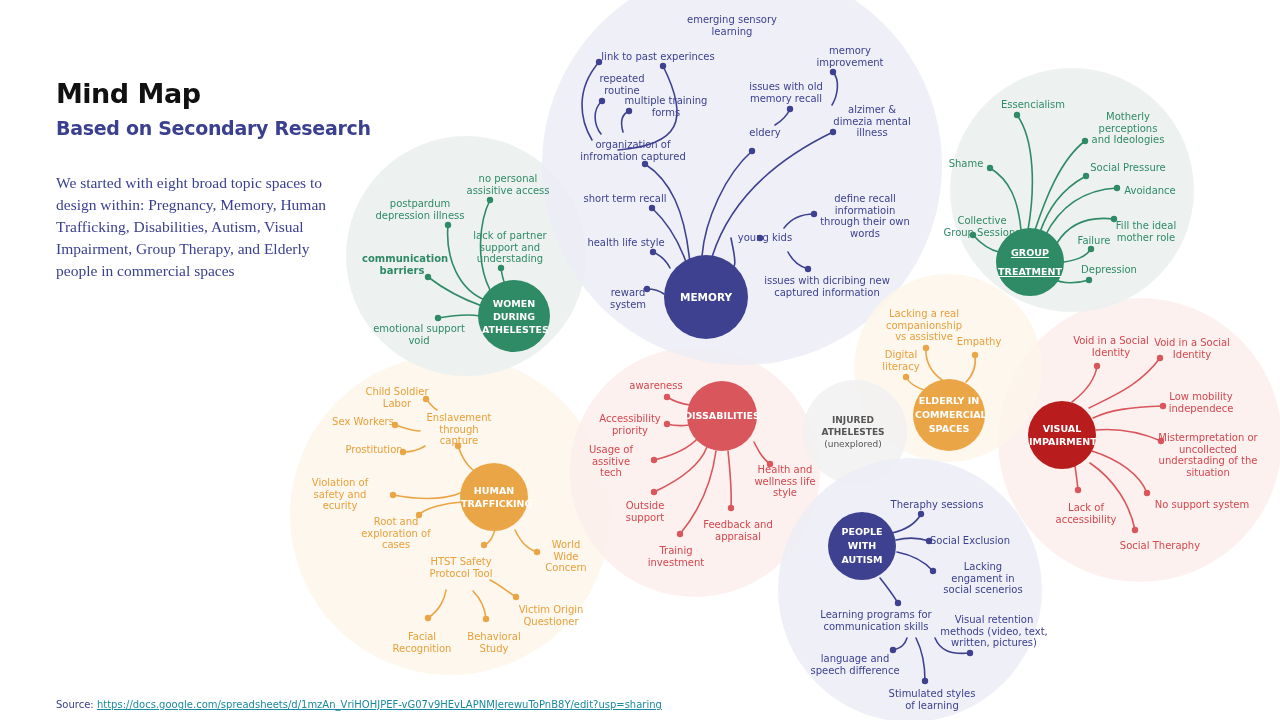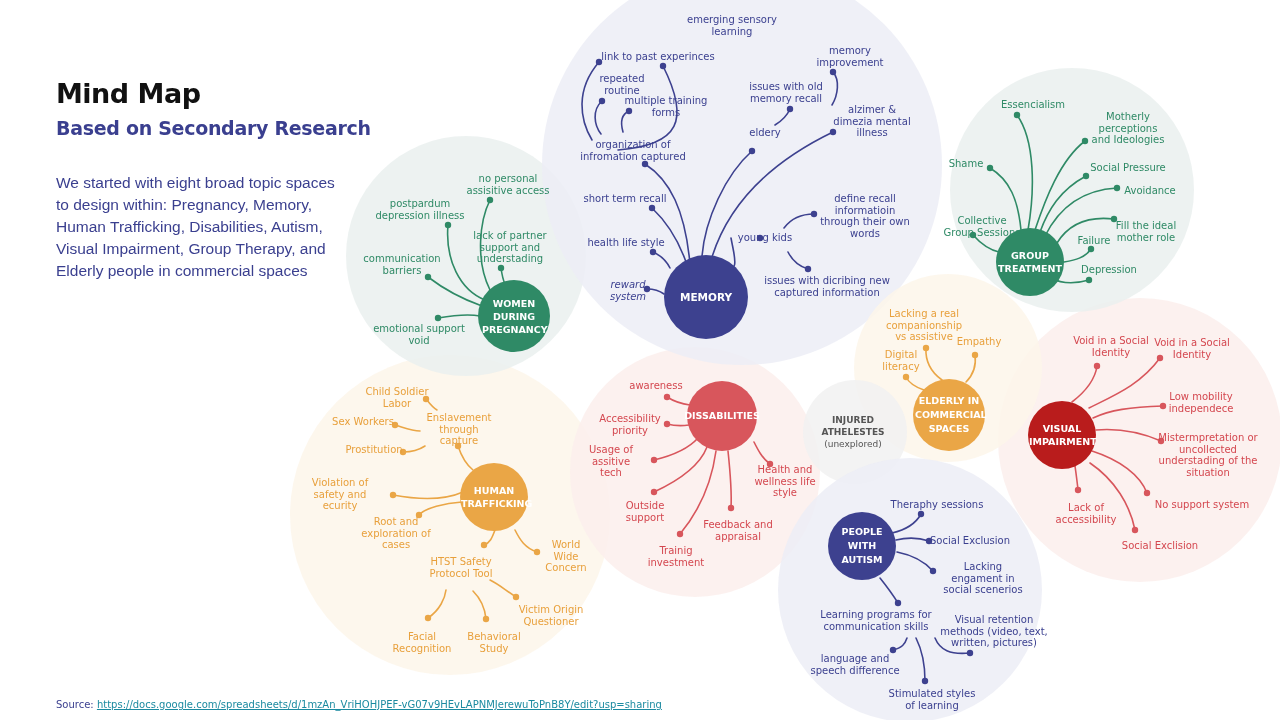--- a/index.html
+++ b/index.html
@@ -4,21 +4,21 @@
 <style>
   html, body { margin:0; padding:0; }
   body { width:1280px; height:720px; overflow:hidden; background:#ffffff; position:relative;
          font-family:"Liberation Sans", sans-serif; }
   .abs { position:absolute; }
   #title { left:56px; top:78px; font-size:27px; font-weight:bold; color:#111111; letter-spacing:-0.5px;
            font-family:"DejaVu Sans", sans-serif; }
   #subtitle { left:56px; top:117px; font-size:19px; font-weight:bold; color:#3a3f8f;
               font-family:"DejaVu Sans", sans-serif; letter-spacing:-0.3px; }
   #intro { left:56px; top:172px; width:285px; font-size:15.5px; line-height:22px; color:#3a3f8f;
-           font-family:Liberation Sans, sans-serif; }
+           font-family:Liberation Serif, serif; }
   #source { left:56px; top:699px; font-size:10px; color:#3a3f8f; font-family:"DejaVu Sans", sans-serif; }
   #source a { color:#1b8aa0; text-decoration:underline; }
   svg#map { position:absolute; left:0; top:0; }
   .lbl { position:absolute; font-size:10px; line-height:11.5px; text-align:center; white-space:nowrap;
          transform:translate(-50%,-50%); font-family:"DejaVu Sans", sans-serif; }
   .hub { position:absolute; border-radius:50%; display:flex; align-items:center; justify-content:center;
          text-align:center; color:#ffffff; font-weight:bold; font-size:10.5px; line-height:14px;
          font-family:"DejaVu Sans", sans-serif; transform:translate(-50%,-50%); }
   .c-blue { color:#3a3f8f; }
   .c-green { color:#2f8a66; }
@@ -176,23 +176,23 @@
       <circle cx="970" cy="653" r="3.2" fill="#3d418f"></circle>
       <circle cx="893" cy="650" r="3.2" fill="#3d418f"></circle>
       <circle cx="925" cy="681" r="3.2" fill="#3d418f"></circle>
     </g>
 </svg>
 
 <div class="hub" id="hub-memory" style="left:706px;top:297px;width:84px;height:84px;background:#3d418f;">
   <span>MEMORY</span>
   </div>
 <div class="hub" id="hub-pregnancy" style="left:514px;top:316px;width:72px;height:72px;background:#2f8a66;font-size:9.5px;line-height:13px;">
-  <span style="width:64px">WOMEN DURING PREGNANCY</span>
-  </div>
-<div class="hub" id="hub-group" style="left:1030px;top:262px;width:68px;height:68px;background:#2f8a66;font-size:9.5px;line-height:13px;">
+  <span style="width:64px">WOMEN DURING ATHELESTES</span>
+  </div>
+<div class="hub" id="hub-group" style="left:1030px;top:262px;width:68px;height:68px;background:#2f8a66;font-size:9.5px;line-height:19px;text-decoration:underline;">
   <span style="width:66px">GROUP TREATMENT</span>
   </div>
 <div class="hub" id="hub-elderly" style="left:949px;top:415px;width:72px;height:72px;background:#eaa646;font-size:9.5px;line-height:14px;">
   <span style="width:68px">ELDERLY IN COMMERCIAL SPACES</span>
   </div>
 <div class="hub" id="hub-visual" style="left:1062px;top:435px;width:68px;height:68px;background:#b91c1c;font-size:9.5px;line-height:13px;">
   <span style="width:66px">VISUAL IMPAIRMENT</span>
   </div>
 <div class="hub" id="hub-disab" style="left:722px;top:416px;width:70px;height:70px;background:#d8565c;font-size:9.5px;">
   <span>DISSABILITIES</span>
@@ -214,48 +214,48 @@
     <div class="lbl c-blue" style="left: 658px; top: 57px;">link to past experinces</div>
     <div class="lbl c-blue" style="left: 622px; top: 84px; white-space: normal; width: 60px;">repeated routine</div>
     <div class="lbl c-blue" style="left: 666px; top: 106px; white-space: normal; width: 85px;">multiple training forms</div>
     <div class="lbl c-blue" style="left: 633px; top: 150px; white-space: normal; width: 110px;">organization of infromation captured</div>
     <div class="lbl c-blue" style="left: 850px; top: 56px; white-space: normal; width: 70px;">memory improvement</div>
     <div class="lbl c-blue" style="left: 786px; top: 92px; white-space: normal; width: 90px;">issues with old memory recall</div>
     <div class="lbl c-blue" style="left: 765px; top: 133px;">eldery</div>
     <div class="lbl c-blue" style="left: 872px; top: 121px; white-space: normal; width: 90px;">alzimer &amp; dimezia mental illness</div>
     <div class="lbl c-blue" style="left: 625px; top: 199px;">short term recall</div>
     <div class="lbl c-blue" style="left: 626px; top: 243px;">health life style</div>
-    <div class="lbl c-blue" style="left: 628px; top: 290px; white-space: normal; width: 50px; font-style: italic;">reward system</div>
+    <div class="lbl c-blue" style="left: 628px; top: 298px; white-space: normal; width: 50px;">reward system</div>
     <div class="lbl c-blue" style="left: 765px; top: 238px;">young kids</div>
     <div class="lbl c-blue" style="left: 865px; top: 216px; white-space: normal; width: 100px;">define recall informatioin through their own words</div>
     <div class="lbl c-blue" style="left: 827px; top: 286px; white-space: normal; width: 135px;">issues with dicribing new captured information</div>
     <div class="lbl c-green" style="left: 508px; top: 184px; white-space: normal; width: 85px;">no personal assisitive access</div>
     <div class="lbl c-green" style="left: 420px; top: 209px; white-space: normal; width: 95px;">postpardum depression illness</div>
     <div class="lbl c-green" style="left: 510px; top: 247px; white-space: normal; width: 85px;">lack of partner support and understading</div>
-    <div class="lbl c-green" style="left: 402px; top: 264px; white-space: normal; width: 80px;">communication barriers</div>
+    <div class="lbl c-green" style="left: 402px; top: 264px; white-space: normal; width: 80px; font-weight: bold;">communication barriers</div>
     <div class="lbl c-green" style="left: 419px; top: 334px; white-space: normal; width: 95px;">emotional support void</div>
     <div class="lbl c-green" style="left: 1033px; top: 105px;">Essencialism</div>
     <div class="lbl c-green" style="left: 1128px; top: 128px; white-space: normal; width: 80px;">Motherly perceptions and Ideologies</div>
     <div class="lbl c-green" style="left: 966px; top: 164px;">Shame</div>
     <div class="lbl c-green" style="left: 1128px; top: 168px;">Social Pressure</div>
     <div class="lbl c-green" style="left: 1150px; top: 191px;">Avoidance</div>
     <div class="lbl c-green" style="left: 982px; top: 210px; white-space: normal; width: 80px; margin-top: 16px;">Collective Group Sessions</div>
     <div class="lbl c-green" style="left: 1146px; top: 231px; white-space: normal; width: 65px;">Fill the ideal mother role</div>
     <div class="lbl c-green" style="left: 1094px; top: 241px;">Failure</div>
     <div class="lbl c-green" style="left: 1109px; top: 270px;">Depression</div>
     <div class="lbl c-orange" style="left: 924px; top: 325px; white-space: normal; width: 90px;">Lacking a real companionship vs assistive</div>
     <div class="lbl c-orange" style="left: 979px; top: 342px;">Empathy</div>
     <div class="lbl c-orange" style="left: 901px; top: 360px; white-space: normal; width: 40px;">Digital literacy</div>
     <div class="lbl c-red" style="left: 1111px; top: 346px; white-space: normal; width: 80px;">Void in a Social Identity</div>
     <div class="lbl c-red" style="left: 1192px; top: 348px; white-space: normal; width: 80px;">Void in a Social Identity</div>
     <div class="lbl c-red" style="left: 1201px; top: 402px; white-space: normal; width: 65px;">Low mobility independece</div>
     <div class="lbl c-red" style="left: 1208px; top: 455px; white-space: normal; width: 115px;">Mistermpretation or uncollected understading of the situation</div>
     <div class="lbl c-red" style="left: 1182px; top: 505px; padding-left: 40px;">No support system</div>
     <div class="lbl c-red" style="left: 1086px; top: 513px; white-space: normal; width: 65px;">Lack of accessibility</div>
-    <div class="lbl c-red" style="left: 1160px; top: 546px;">Social Exclision</div>
+    <div class="lbl c-red" style="left: 1160px; top: 546px;">Social Theraphy</div>
     <div class="lbl c-red" style="left: 656px; top: 386px;">awareness</div>
     <div class="lbl c-red" style="left: 630px; top: 424px; white-space: normal; width: 70px;">Accessibility priority</div>
     <div class="lbl c-red" style="left: 611px; top: 461px; white-space: normal; width: 60px;">Usage of assitive tech</div>
     <div class="lbl c-red" style="left: 785px; top: 481px; white-space: normal; width: 85px;">Health and wellness life style</div>
     <div class="lbl c-red" style="left: 633px; top: 511px; white-space: normal; width: 50px; margin-left: 12px;">Outside support</div>
     <div class="lbl c-red" style="left: 738px; top: 530px; white-space: normal; width: 70px;">Feedback and appraisal</div>
     <div class="lbl c-red" style="left: 676px; top: 556px; white-space: normal; width: 60px;">Trainig investment</div>
     <div class="lbl c-orange" style="left: 397px; top: 397px; white-space: normal; width: 65px;">Child Soldier Labor</div>
     <div class="lbl c-orange" style="left: 363px; top: 422px;">Sex Workers</div>
     <div class="lbl c-orange" style="left: 459px; top: 429px; white-space: normal; width: 80px;">Enslavement through capture</div>

